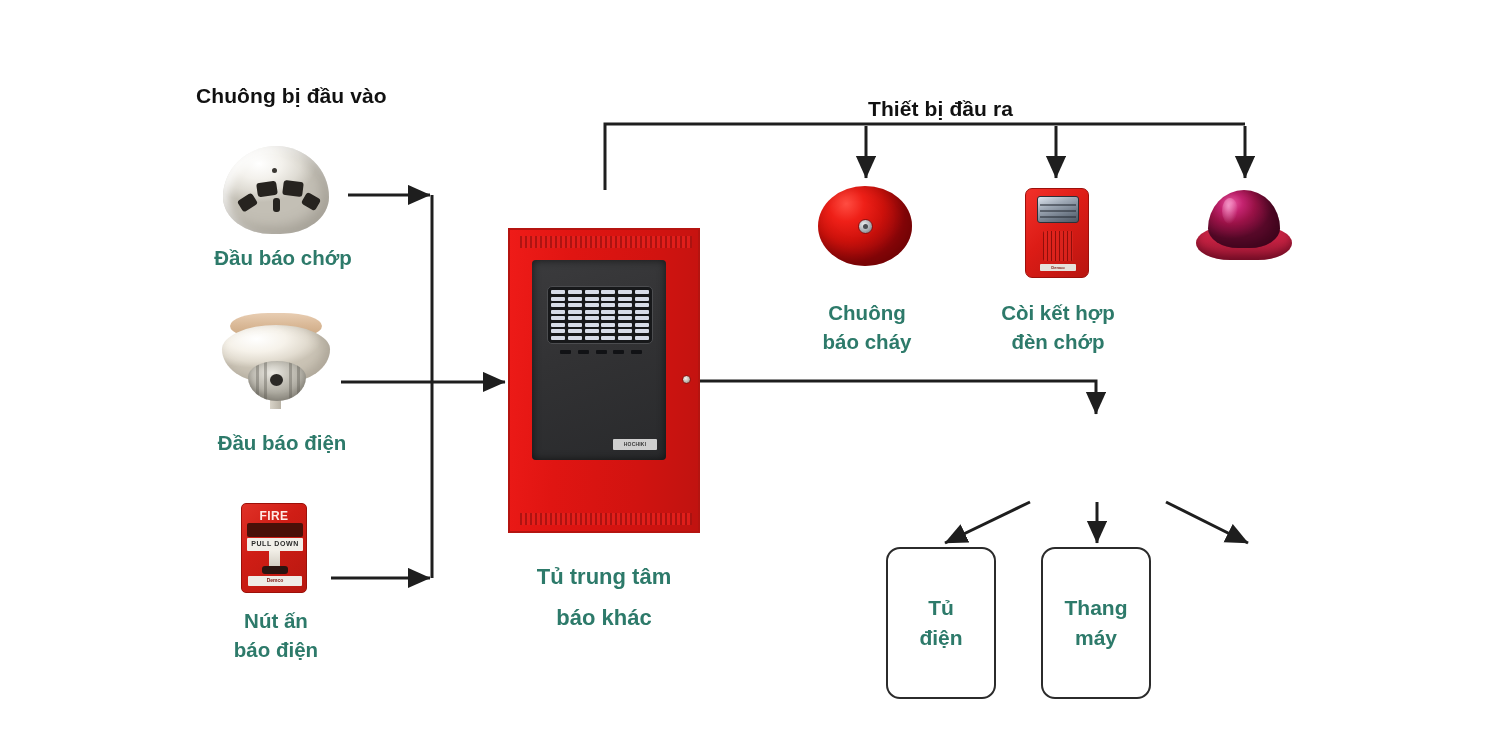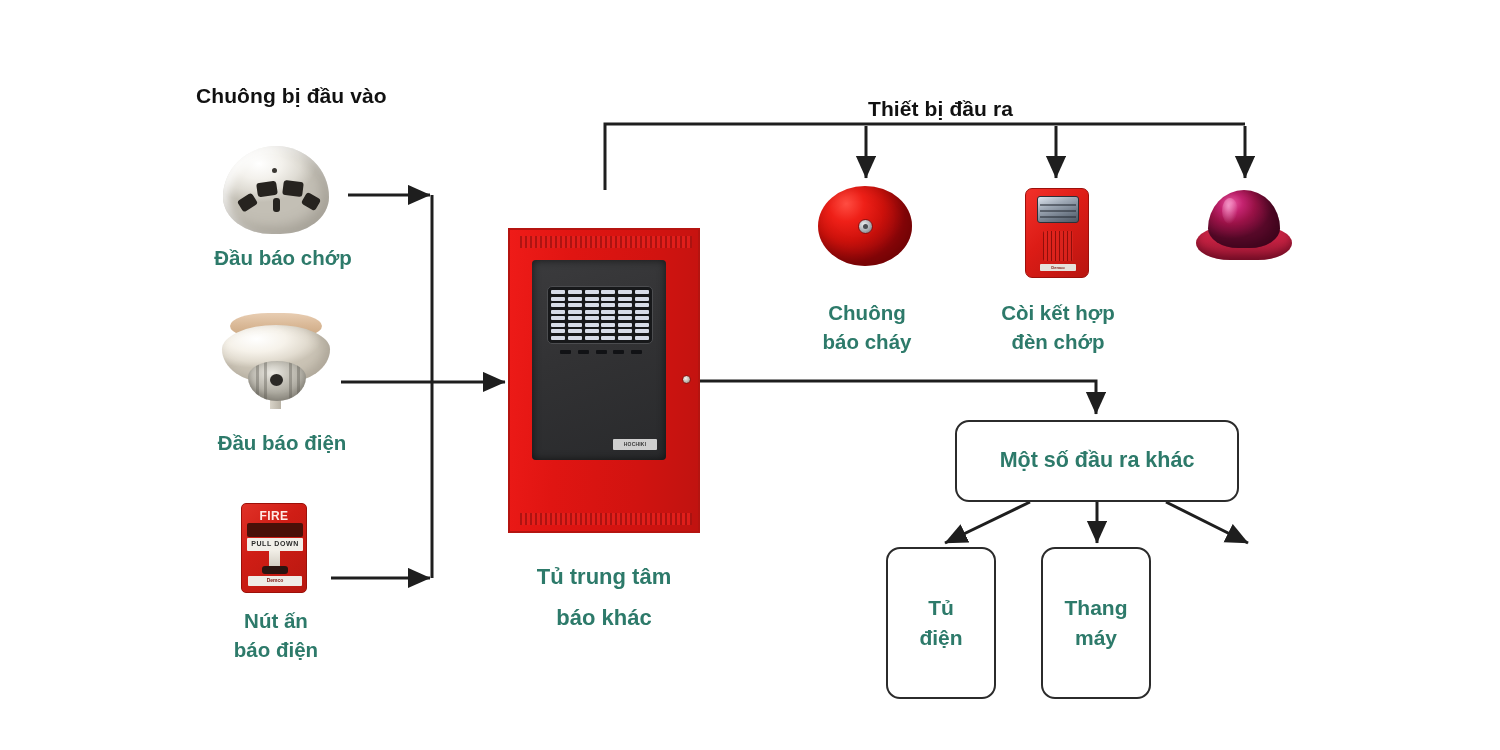--- a/index.html
+++ b/index.html
@@ -608,23 +608,20 @@
   </div>
   <div class="abs caption" style="left:973px; top:298px; width:170px;">Còi kết hợp
 đèn chớp</div>
 
   <div class="abs lamp-wrap" style="left:1196px; top:190px;">
     <div class="lamp-base"></div>
     <div class="lamp-dome"></div>
     <div class="lamp-hl"></div>
   </div>
 
-  <div class="abs node-box wide" style="left:955px; top:420px; width:284px; height:82px;">
-    <span class="node-label">Một số đầu ra khác</span>
-  </div>
 
   <div class="abs node-box" style="left:1041px; top:547px; width:110px; height:152px;">
     <span class="node-label">Thang
 máy</span>
   </div>
 
   <div class="abs node-box" style="left:886px; top:547px; width:110px; height:152px;">
     <span class="node-label">Tủ
 điện</span>
   </div>

